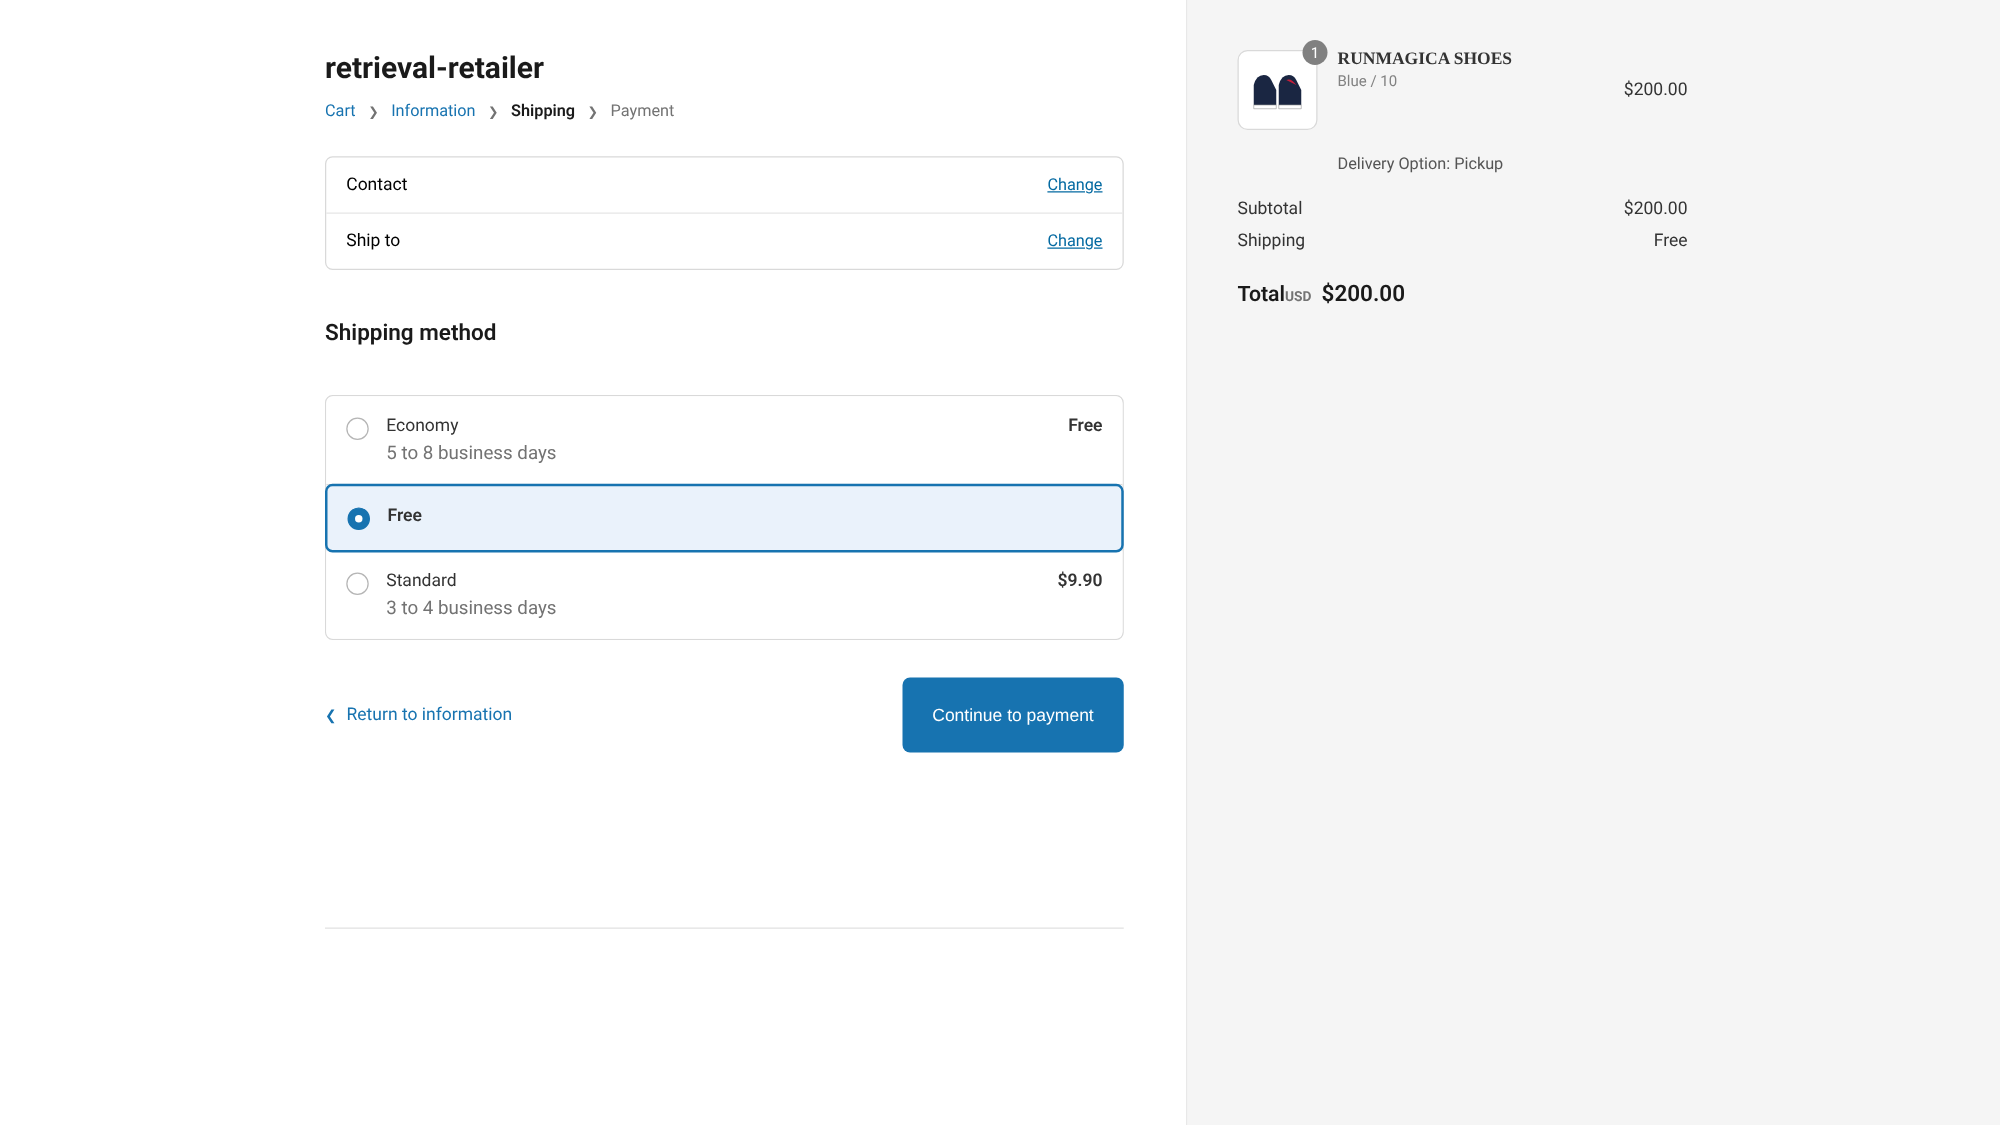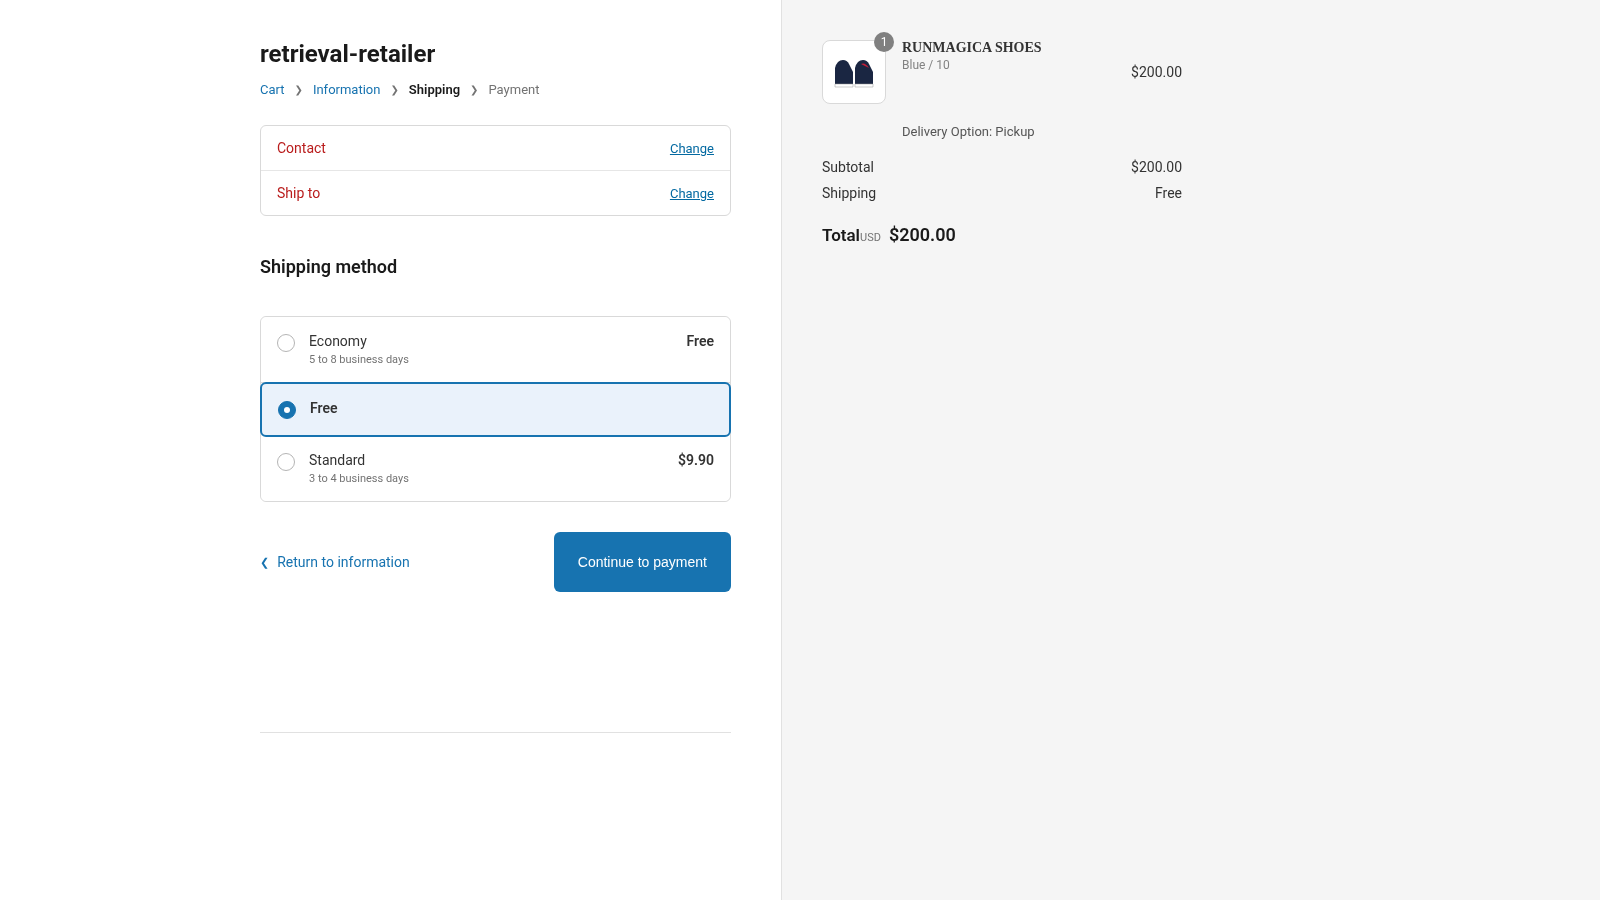--- a/index.html
+++ b/index.html
@@ -10,21 +10,21 @@
     body {
       font-family: -apple-system, BlinkMacSystemFont, "Segoe UI", Roboto, Helvetica, Arial, sans-serif;
       font-size: 14px;
       color: #333;
       display: flex;
       width: 1600px;
       height: 900px;
       overflow: hidden;
     }
     .left-panel {
-      width: 782px;
+      width: 950px;
       background: #fff;
       padding: 40px 50px 40px 260px;
       border-right: 1px solid #e1e1e1;
       height: 100%;
       overflow-y: auto;
     }
     .right-panel {
       flex: 1;
       background: #f5f5f5;
       padding: 40px 40px 40px 40px;
@@ -65,21 +65,21 @@
     .review-row {
       display: flex;
       align-items: center;
       padding: 14px 16px;
       border-bottom: 1px solid #e6e6e6;
     }
     .review-row:last-child {
       border-bottom: none;
     }
     .review-label {
-      color: #b91c1c;
+      color: #000000;
       width: 70px;
       flex-shrink: 0;
     }
     .review-value {
       flex: 1;
       color: #333;
     }
     .review-change {
       color: #0369a1;
       text-decoration: underline;
@@ -147,21 +147,21 @@
     .ship-text {
       flex: 1;
     }
     .ship-name {
       color: #333;
       font-size: 14px;
       margin-bottom: 4px;
     }
     .ship-desc {
       color: #737373;
-      font-size: 11px;
+      font-size: 15px;
     }
     .ship-price {
       font-weight: 600;
       color: #333;
       font-size: 14px;
     }
     .actions {
       display: flex;
       align-items: center;
       justify-content: space-between;
@@ -274,21 +274,21 @@
       font-weight: 600;
       color: #1a1a1a;
     }
     .total-amt {
       display: flex;
       align-items: baseline;
       gap: 8px;
     }
     .currency {
       font-size: 11px;
-      font-weight: 400;
+      font-weight: 700;
       color: #737373;
       margin-top: 16px;
     }
     .total-value {
       font-size: 18px;
       font-weight: 600;
     }
   </style>
 </head>
 <body>

